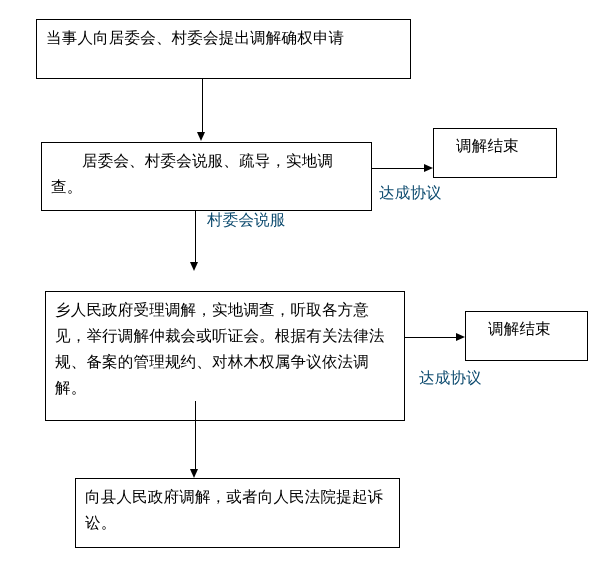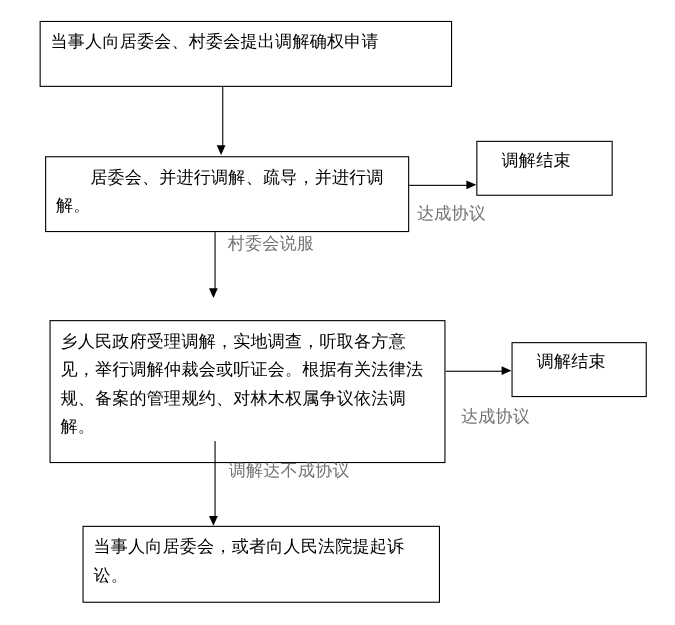--- a/index.html
+++ b/index.html
@@ -6,21 +6,21 @@
     margin: 0;
     padding: 0;
     background: #ffffff;
   }
   #canvas {
     position: relative;
     width: 594px;
     height: 568px;
     background: #ffffff;
     overflow: hidden;
-    font-family: Liberation Sans, sans-serif;
+    font-family: Liberation Mono, monospace;
   }
   .node {
     position: absolute;
     box-sizing: border-box;
     border: 1px solid #000000;
     background: #ffffff;
     color: #000000;
     font-size: 15.5px;
     line-height: 26px;
     letter-spacing: 0.2px;
@@ -36,21 +36,21 @@
   }
   .node.center {
     display: flex;
     align-items: flex-start;
   }
   .node.center .txt {
     padding: 5px 0 0 22px;
   }
   .edge-label {
     position: absolute;
-    color: #737373;
+    color: #0c4a6e;
     font-size: 15.5px;
     line-height: 21px;
     white-space: nowrap;
     letter-spacing: 0.2px;
   }
   .vline {
     position: absolute;
     width: 0;
     border-left: 1.4px solid #000000;
   }
@@ -82,21 +82,21 @@
 <div id="canvas">
 
   <div class="node" style="left:36px; top:19px; width:375px; height:60px;">
     <span class="txt">当事人向居委会、村委会提出调解确权申请</span>
   </div>
 
   <div class="vline" style="left:202px; top:79px; height:54px;"></div>
   <div class="arrow-down" style="left:197px; top:132px;"></div>
 
   <div class="node indent" style="left:41px; top:142px; width:331px; height:69px;">
-    <span class="txt">居委会、并进行调解、疏导，并进行调解。</span>
+    <span class="txt">居委会、村委会说服、疏导，实地调查。</span>
   </div>
 
   <div class="hline" style="left:372px; top:168px; width:54px;"></div>
   <div class="arrow-right" style="left:424px; top:164px;"></div>
   <div class="edge-label" style="left:379px; top:184px;">达成协议</div>
 
   <div class="node center" style="left:433px; top:128px; width:124px; height:50px;">
     <span class="txt">调解结束</span>
   </div>
 
@@ -111,19 +111,18 @@
   <div class="hline" style="left:405px; top:337px; width:52px;"></div>
   <div class="arrow-right" style="left:456px; top:333px;"></div>
   <div class="edge-label" style="left:419px; top:369px;">达成协议</div>
 
   <div class="node center" style="left:465px; top:311px; width:123px; height:50px;">
     <span class="txt">调解结束</span>
   </div>
 
   <div class="vline" style="left:195px; top:401px; height:69px;"></div>
   <div class="arrow-down" style="left:190px; top:469px;"></div>
-  <div class="edge-label" style="left:208px; top:418px;">调解达不成协议</div>
 
   <div class="node" style="left:75px; top:478px; width:325px; height:70px;">
-    <span class="txt">当事人向居委会，或者向人民法院提起诉讼。</span>
+    <span class="txt">向县人民政府调解，或者向人民法院提起诉讼。</span>
   </div>
 
 </div>
 
 </body></html>

